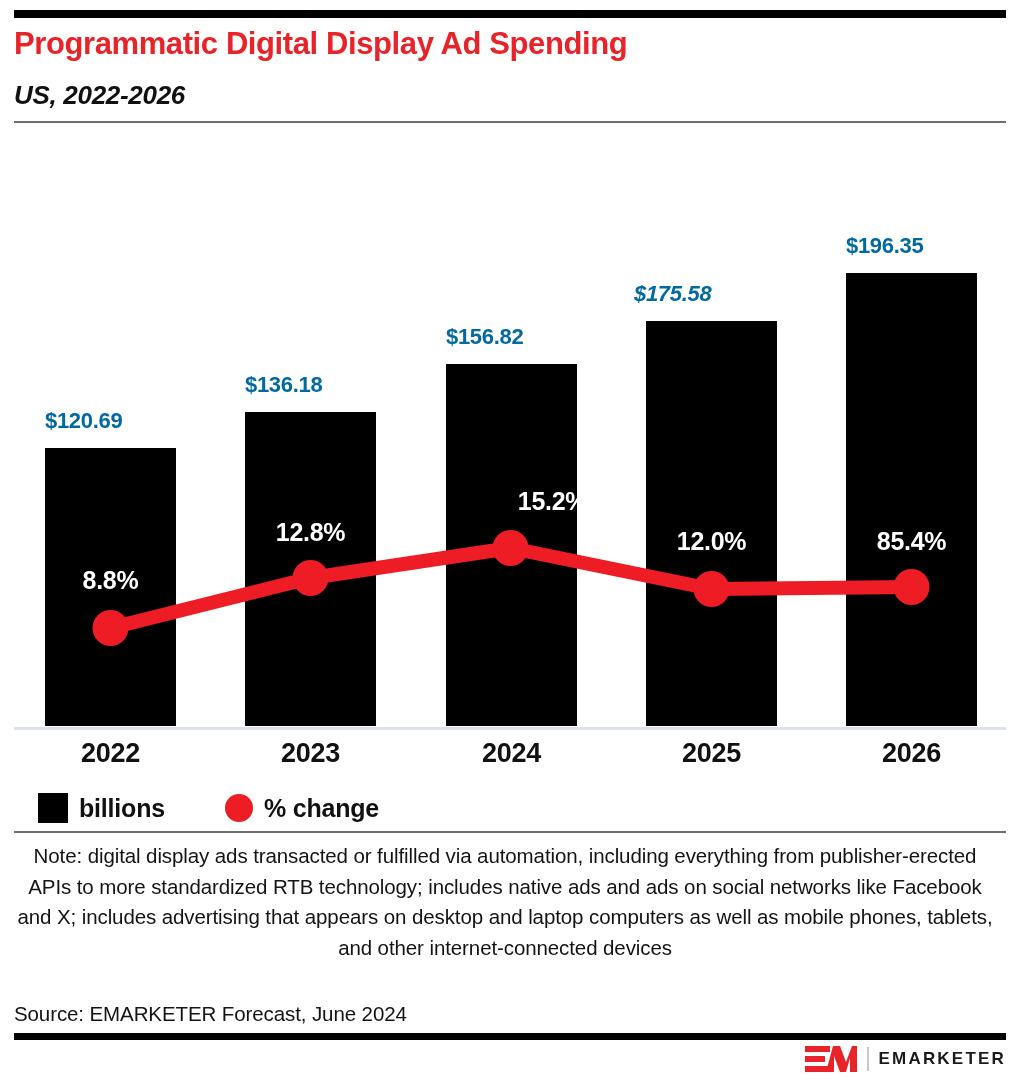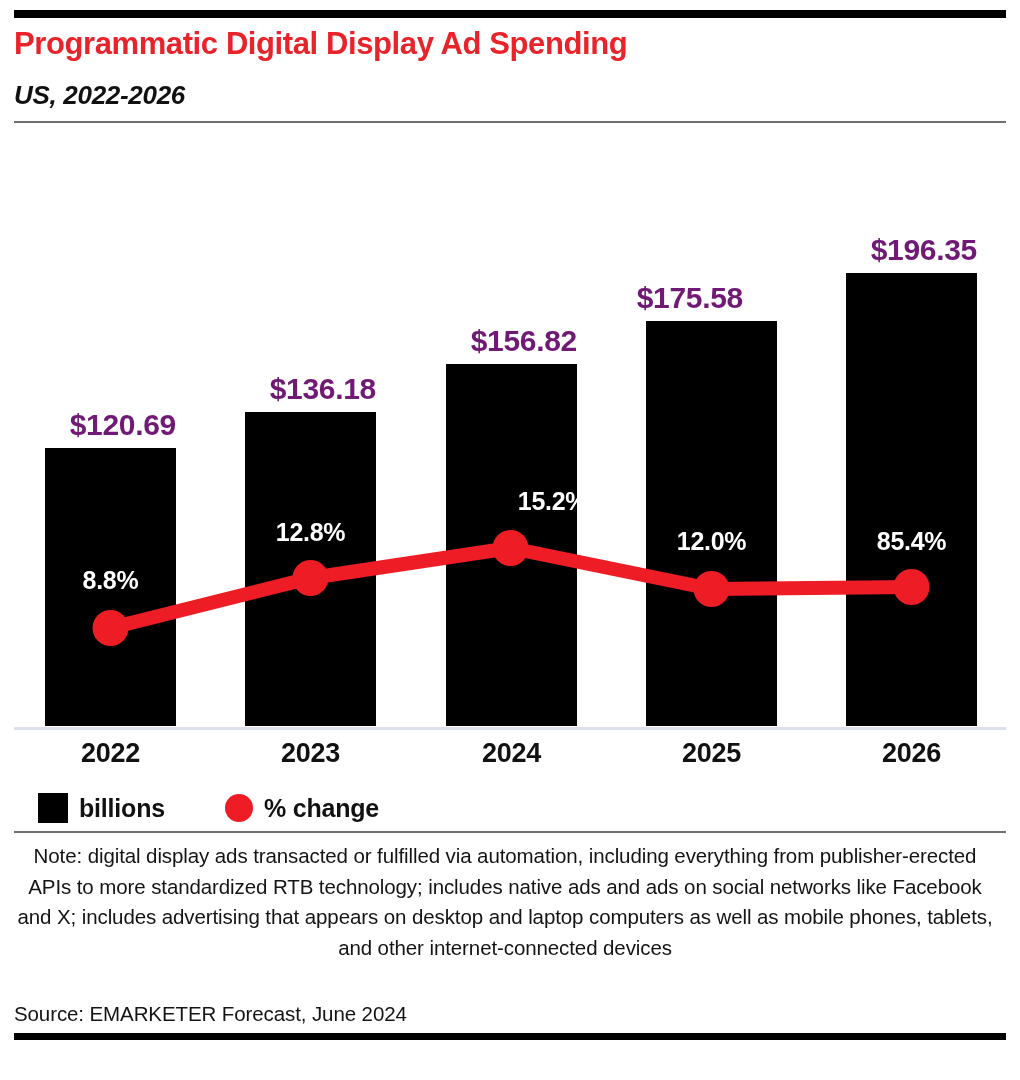--- a/index.html
+++ b/index.html
@@ -76,24 +76,24 @@
     height: 3px;
     background: #dde1ee;
   }
   .bar {
     position: absolute;
     background: #000000;
     bottom: 4px;
   }
   .bar-value {
     position: absolute;
-    font-size: 30px;
-    font-weight: bold;
-    color: #701a75;
-    text-align: right;
+    font-size: 22px;
+    font-weight: bold;
+    color: #0369a1;
+    text-align: left;
     letter-spacing: -0.3px;
     white-space: nowrap;
   }
   .pct-label {
     position: absolute;
     font-size: 25px;
     font-weight: bold;
     color: #ffffff;
     text-align: center;
     letter-spacing: -0.3px;
@@ -244,21 +244,21 @@
 
     <div class="bar" style="left:45px;  width:131px; height:278px;"></div>
     <div class="bar" style="left:245px; width:131px; height:314px;"></div>
     <div class="bar" style="left:446px; width:131px; height:362px;"></div>
     <div class="bar" style="left:646px; width:131px; height:405px;"></div>
     <div class="bar" style="left:846px; width:131px; height:453px;"></div>
 
     <div class="bar-value" style="left:45px;  width:131px; top:258px;">$120.69</div>
     <div class="bar-value" style="left:245px; width:131px; top:222px;">$136.18</div>
     <div class="bar-value" style="left:446px; width:131px; top:174px;">$156.82</div>
-    <div class="bar-value" style="left:612px; width:131px; top:131px;">$175.58</div>
+    <div class="bar-value" style="left:634px; width:131px; top:131px;font-style:italic;">$175.58</div>
     <div class="bar-value" style="left:846px; width:131px; top:83px;">$196.35</div>
 
     <svg class="line-svg" viewBox="0 0 1020 580" preserveAspectRatio="none">
       <polyline points="110.5,478 310.5,428 510.5,398 711.5,439 911.5,437" fill="none" stroke="#ee1c25" stroke-width="14" stroke-linecap="round" stroke-linejoin="round"></polyline>
       <circle cx="110.5" cy="478" r="18" fill="#ee1c25"></circle>
       <circle cx="310.5" cy="428" r="18" fill="#ee1c25"></circle>
       <circle cx="510.5" cy="398" r="18" fill="#ee1c25"></circle>
       <circle cx="711.5" cy="439" r="18" fill="#ee1c25"></circle>
       <circle cx="911.5" cy="437" r="18" fill="#ee1c25"></circle>
     </svg>
@@ -289,14 +289,24 @@
       <span class="legend-label">% change</span>
     </div>
   </div>
 
   <div class="legend-rule"></div>
 
   <div class="note">Note: digital display ads transacted or fulfilled via automation, including everything from publisher-erected APIs to more standardized RTB technology; includes native ads and ads on social networks like Facebook and X; includes advertising that appears on desktop and laptop computers as well as mobile phones, tablets, and other internet-connected devices</div>
   <div class="source">Source: EMARKETER Forecast, June 2024</div>
 
   <div class="bottom-rule"></div>
+  <div class="brand">
+    <svg class="brand-mark" width="52" height="26" viewBox="0 0 52 26" aria-hidden="true">
+      <rect x="0" y="0" width="25" height="6" fill="#e8232a"></rect>
+      <rect x="0" y="10" width="20" height="6" fill="#e8232a"></rect>
+      <rect x="0" y="20" width="25" height="6" fill="#e8232a"></rect>
+      <polygon points="21,26 28,0 35,0 41,16 47,0 52,0 52,26 45,26 45,12 41,26 35,26 29,10 29,26" fill="#e8232a"></polygon>
+    </svg>
+    <span class="brand-divider"></span>
+    <span class="brand-name">EMARKETER</span>
+  </div>
 
 </div>
 
 </body></html>

